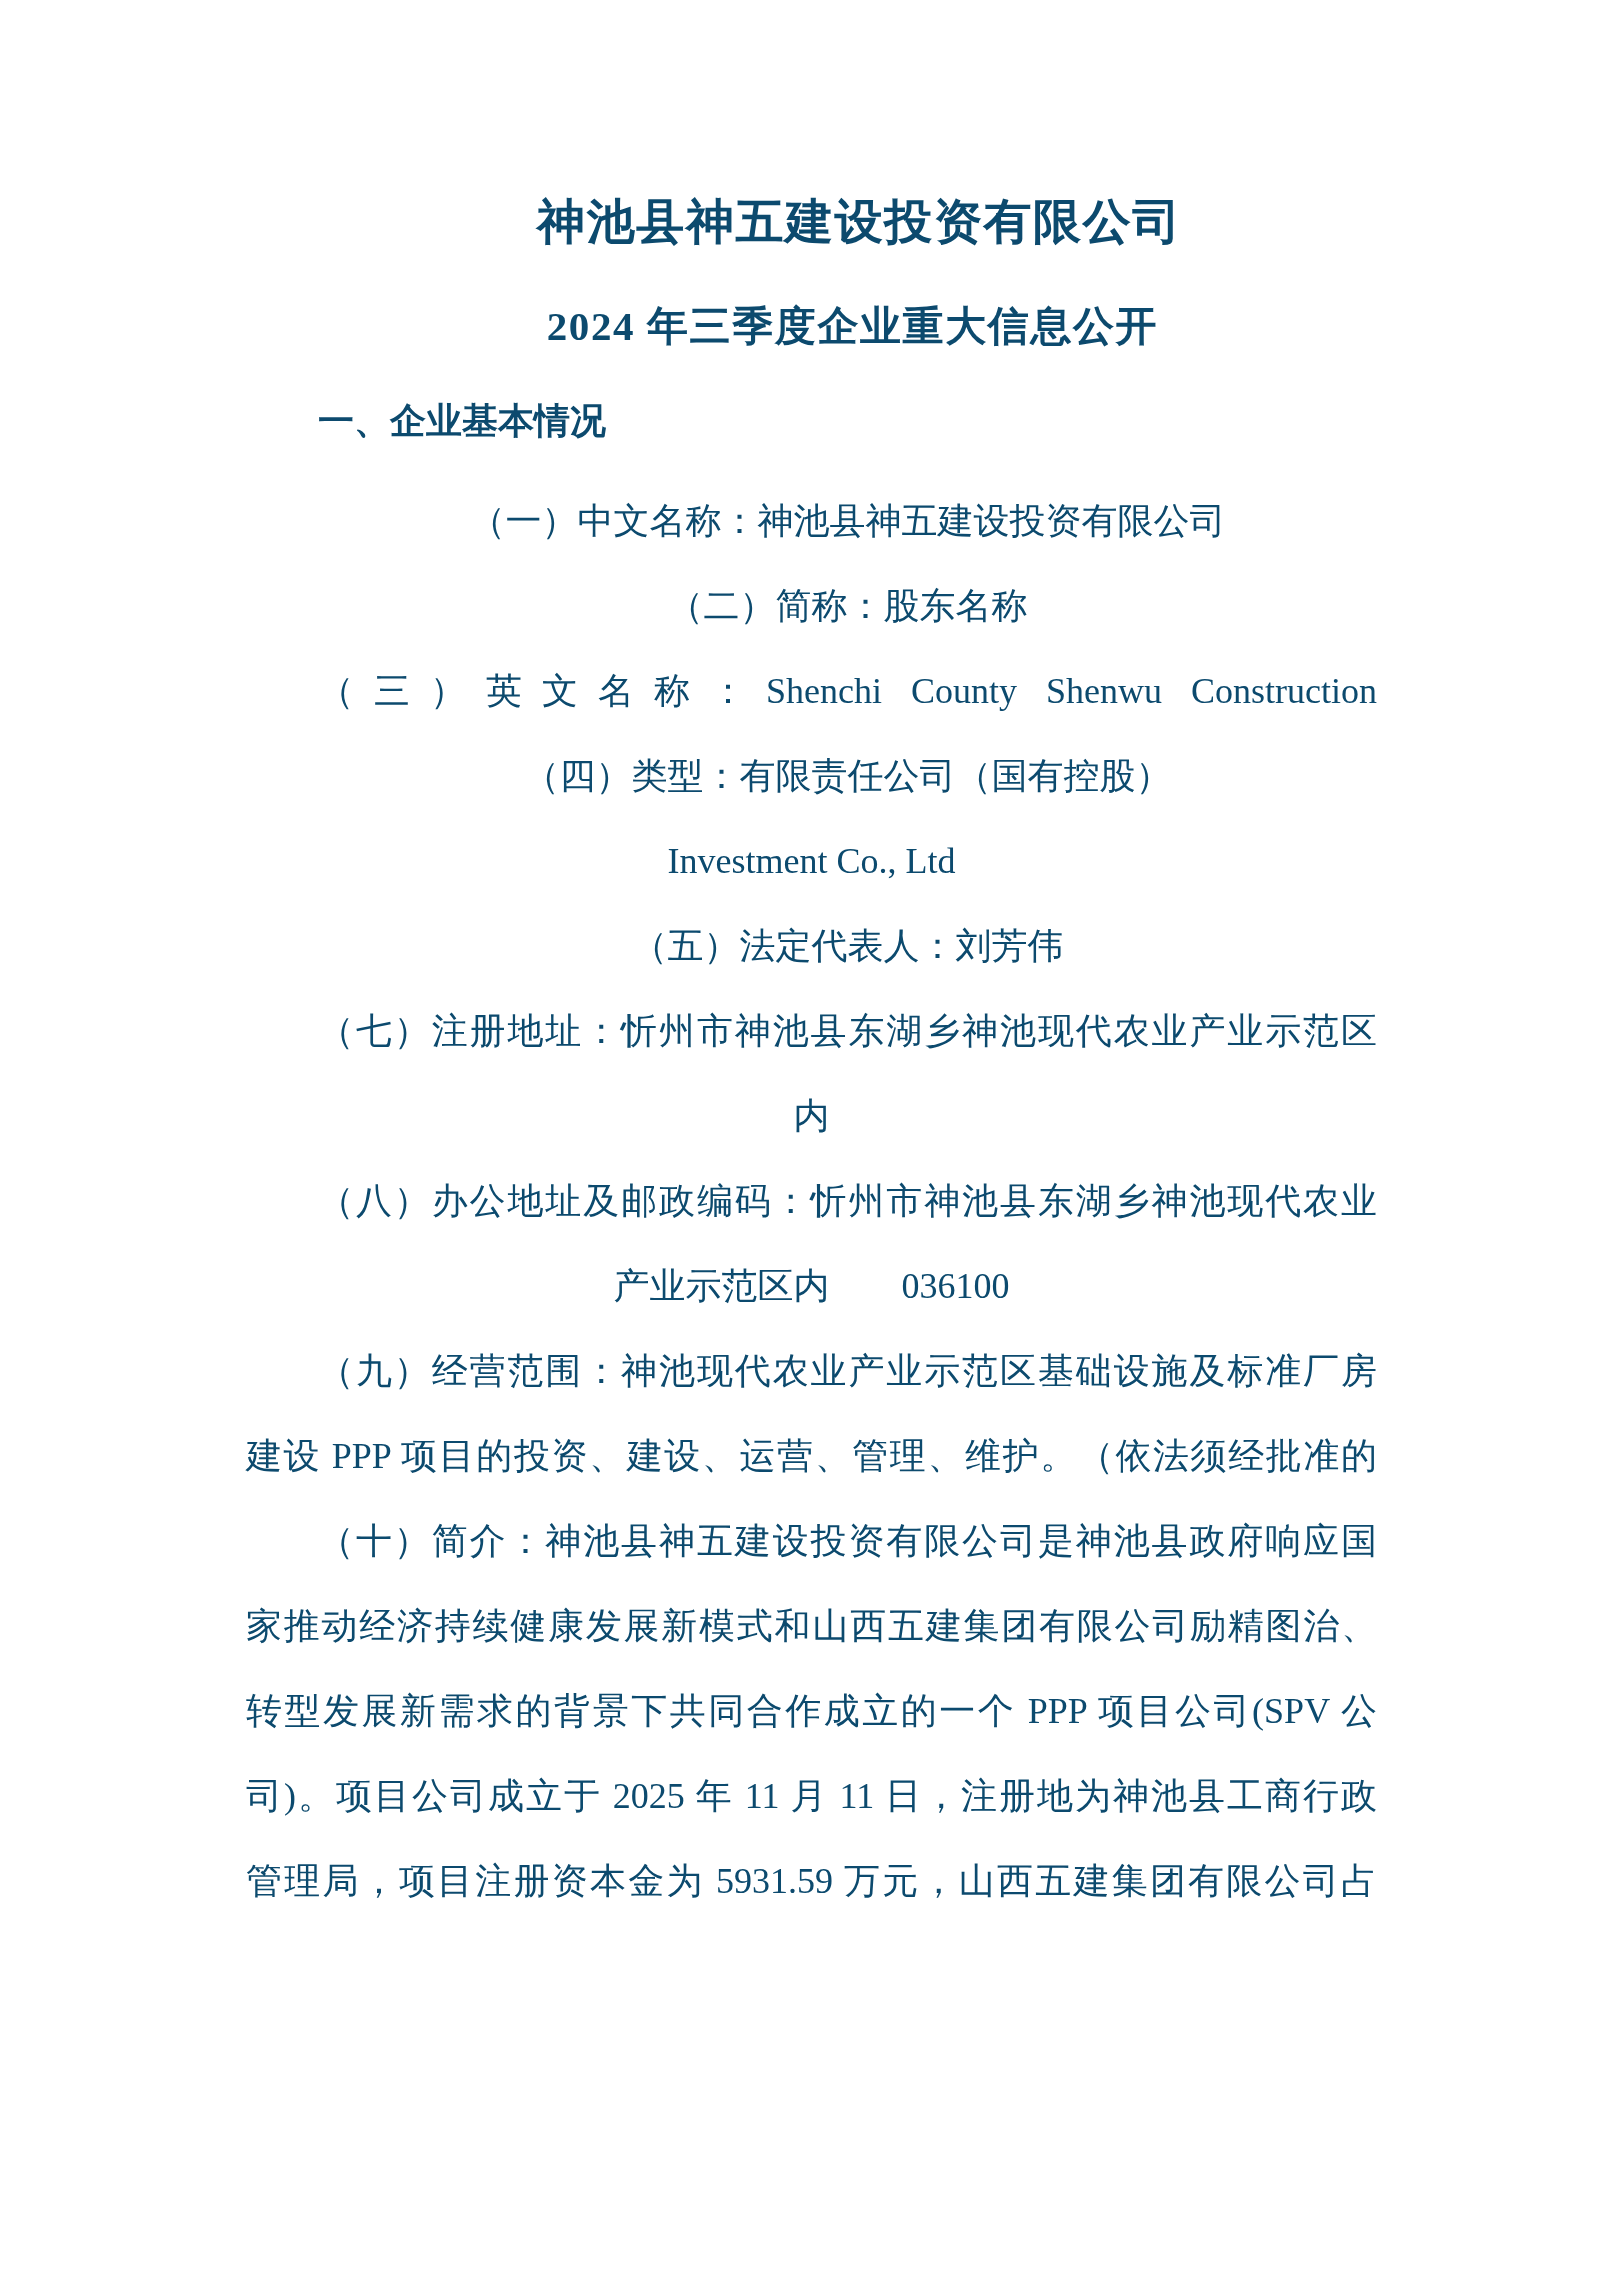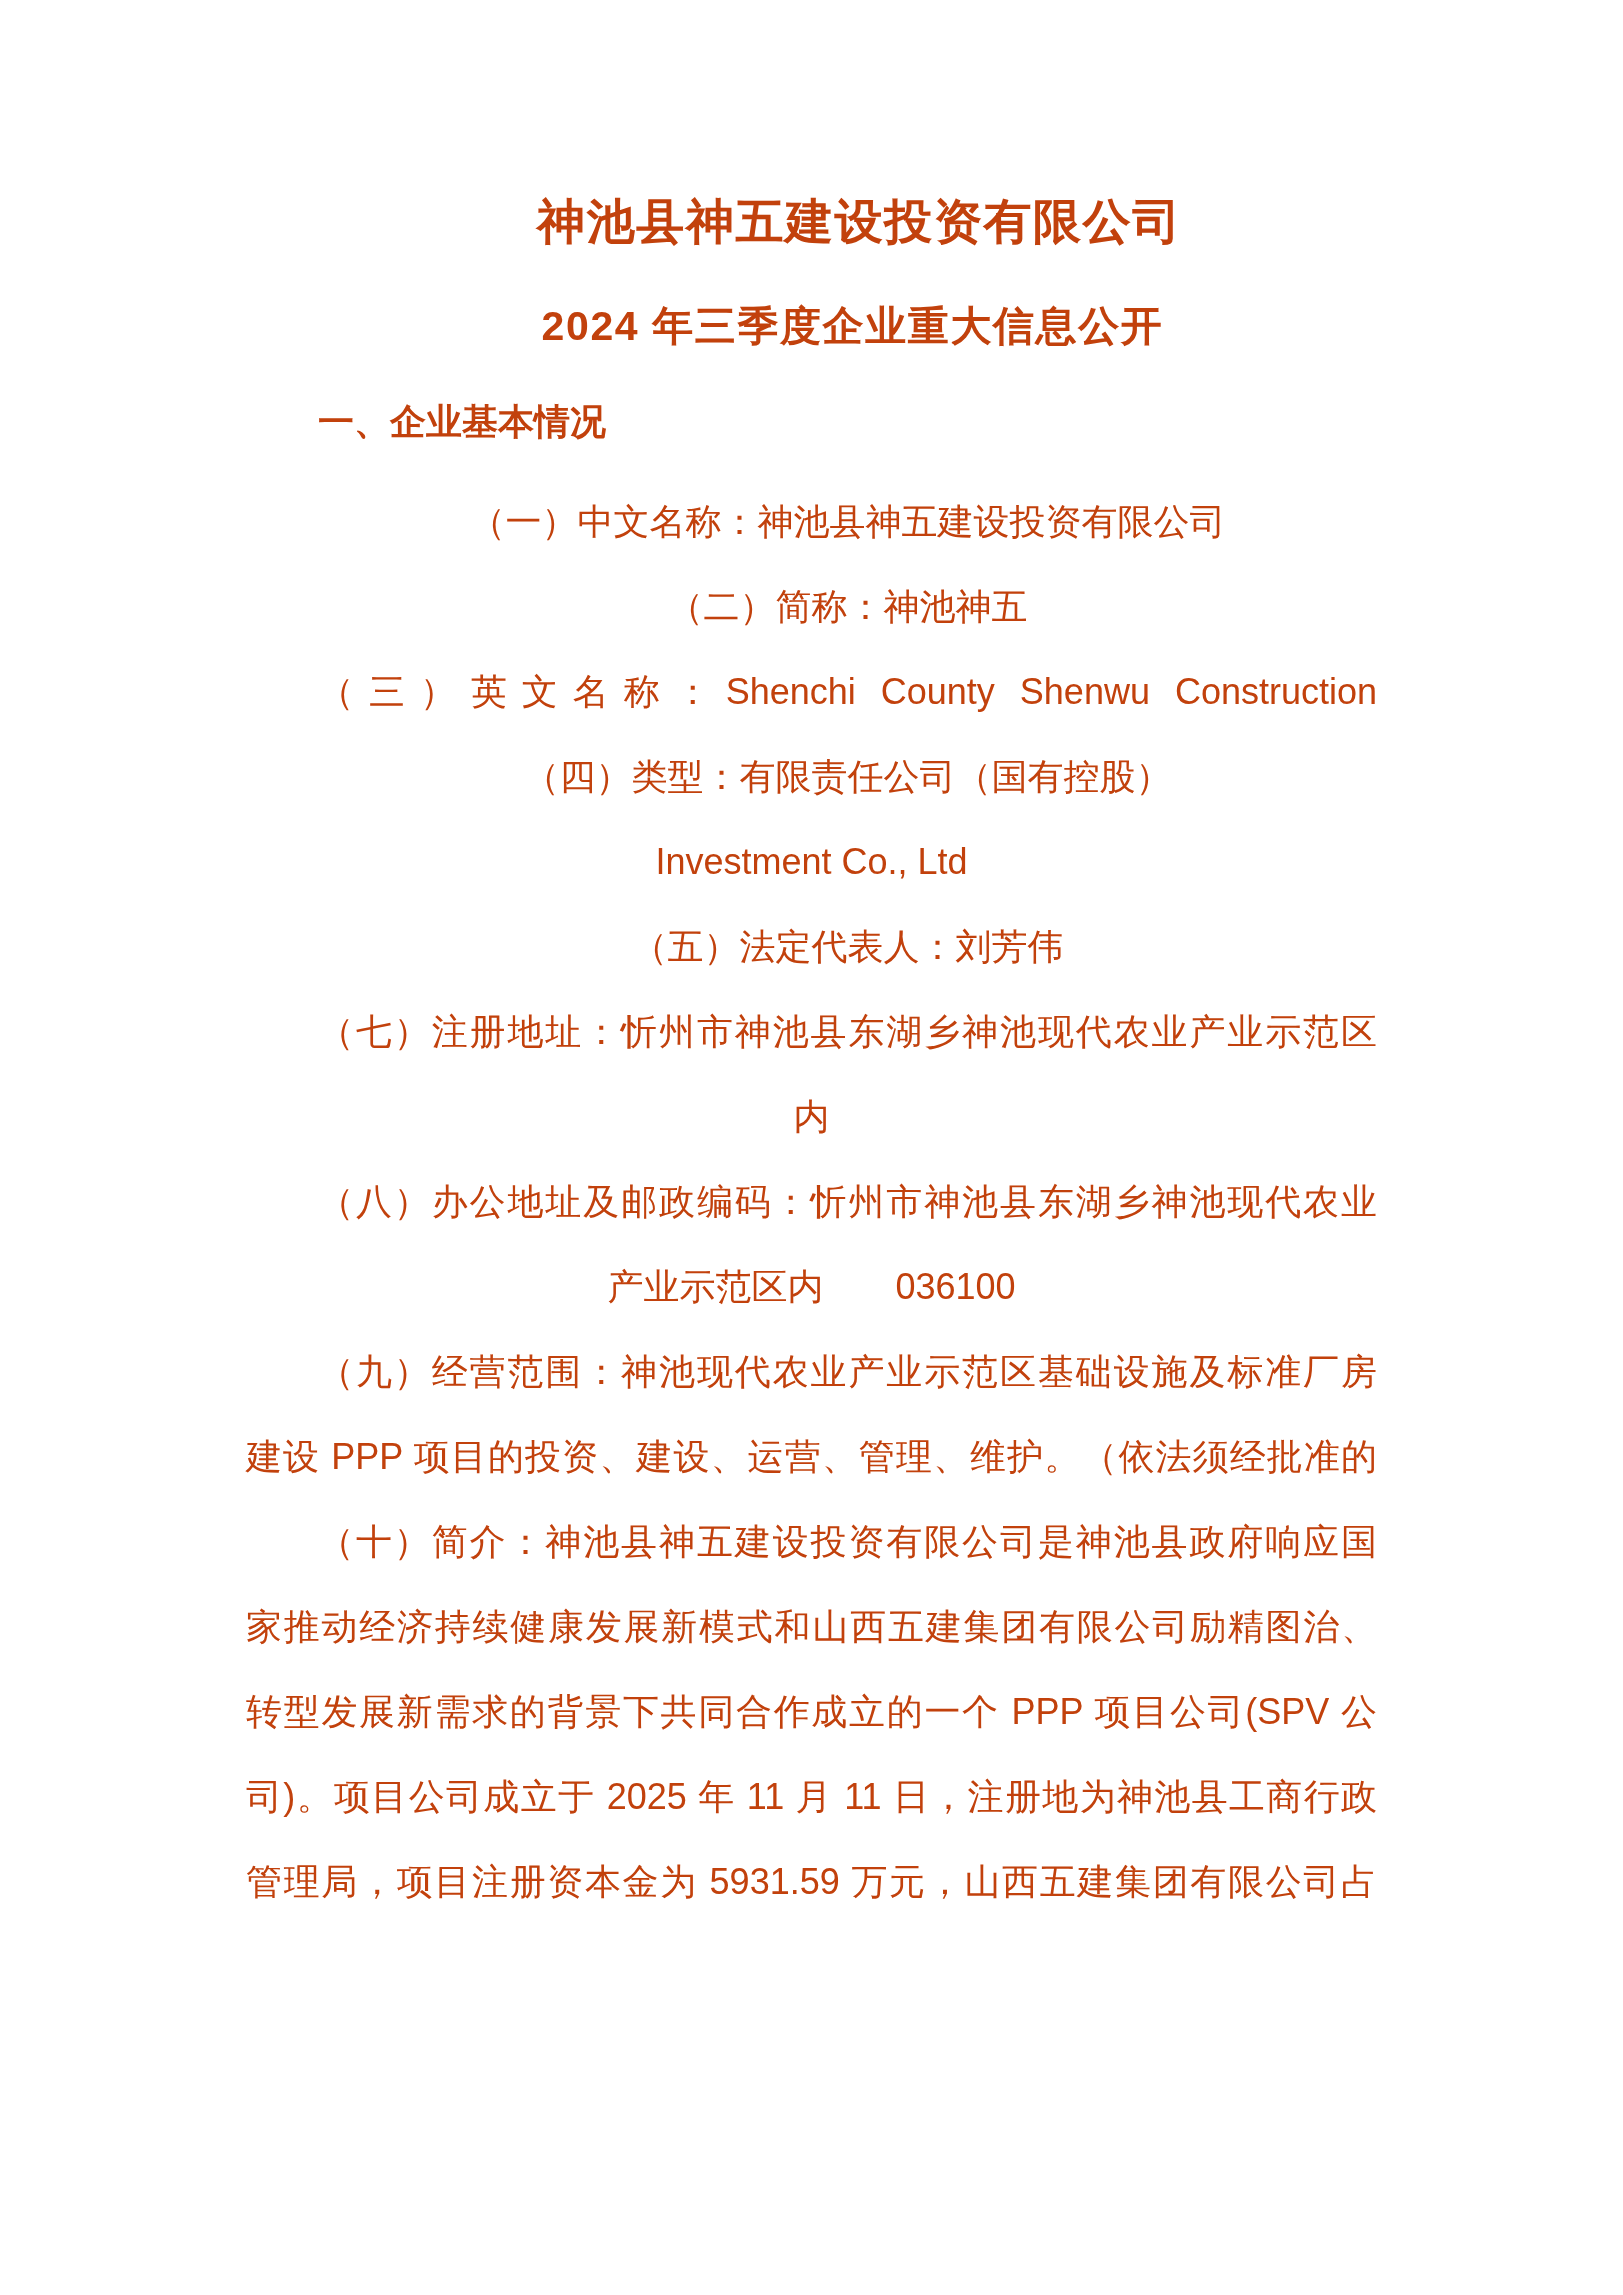--- a/index.html
+++ b/index.html
@@ -5,22 +5,22 @@
   html, body {
     margin: 0;
     padding: 0;
     background: #ffffff;
   }
   .page {
     position: relative;
     width: 1623px;
     height: 2295px;
     background: #ffffff;
-    color: #c2410c;
-    font-family: Liberation Sans, sans-serif;
+    color: #0c4a6e;
+    font-family: Liberation Serif, serif;
     overflow: hidden;
     box-sizing: border-box;
     padding: 166px 246px 10px 246px;
   }
   .doc-title {
     font-size: 48px;
     font-weight: bold;
     letter-spacing: 1.6px;
     text-align: center;
     text-indent: 2em;          
@@ -66,21 +66,21 @@
 <div class="page">
 
   <div class="doc-title">神池县神五建设投资有限公司</div>
 
   <div class="doc-subtitle">2024 年三季度企业重大信息公开</div>
 
   <div class="section-heading">一、企业基本情况</div>
 
   <div class="body-block">
     <div class="ln indent">（一）中文名称：神池县神五建设投资有限公司</div>
-    <div class="ln indent">（二）简称：神池神五</div>
+    <div class="ln indent">（二）简称：股东名称</div>
     <div class="ln indent fill">（三）英文名称：Shenchi County Shenwu Construction</div>
     <div class="ln indent">（四）类型：有限责任公司（国有控股）</div>
     <div class="ln">Investment Co., Ltd</div>
     <div class="ln indent">（五）法定代表人：刘芳伟</div>
     <div class="ln indent fill">（七）注册地址：忻州市神池县东湖乡神池现代农业产业示范区</div>
     <div class="ln">内</div>
     <div class="ln indent fill">（八）办公地址及邮政编码：忻州市神池县东湖乡神池现代农业</div>
     <div class="ln">产业示范区内　　036100</div>
     <div class="ln indent fill">（九）经营范围：神池现代农业产业示范区基础设施及标准厂房</div>
     <div class="ln fill">建设 PPP 项目的投资、建设、运营、管理、维护。（依法须经批准的</div>

